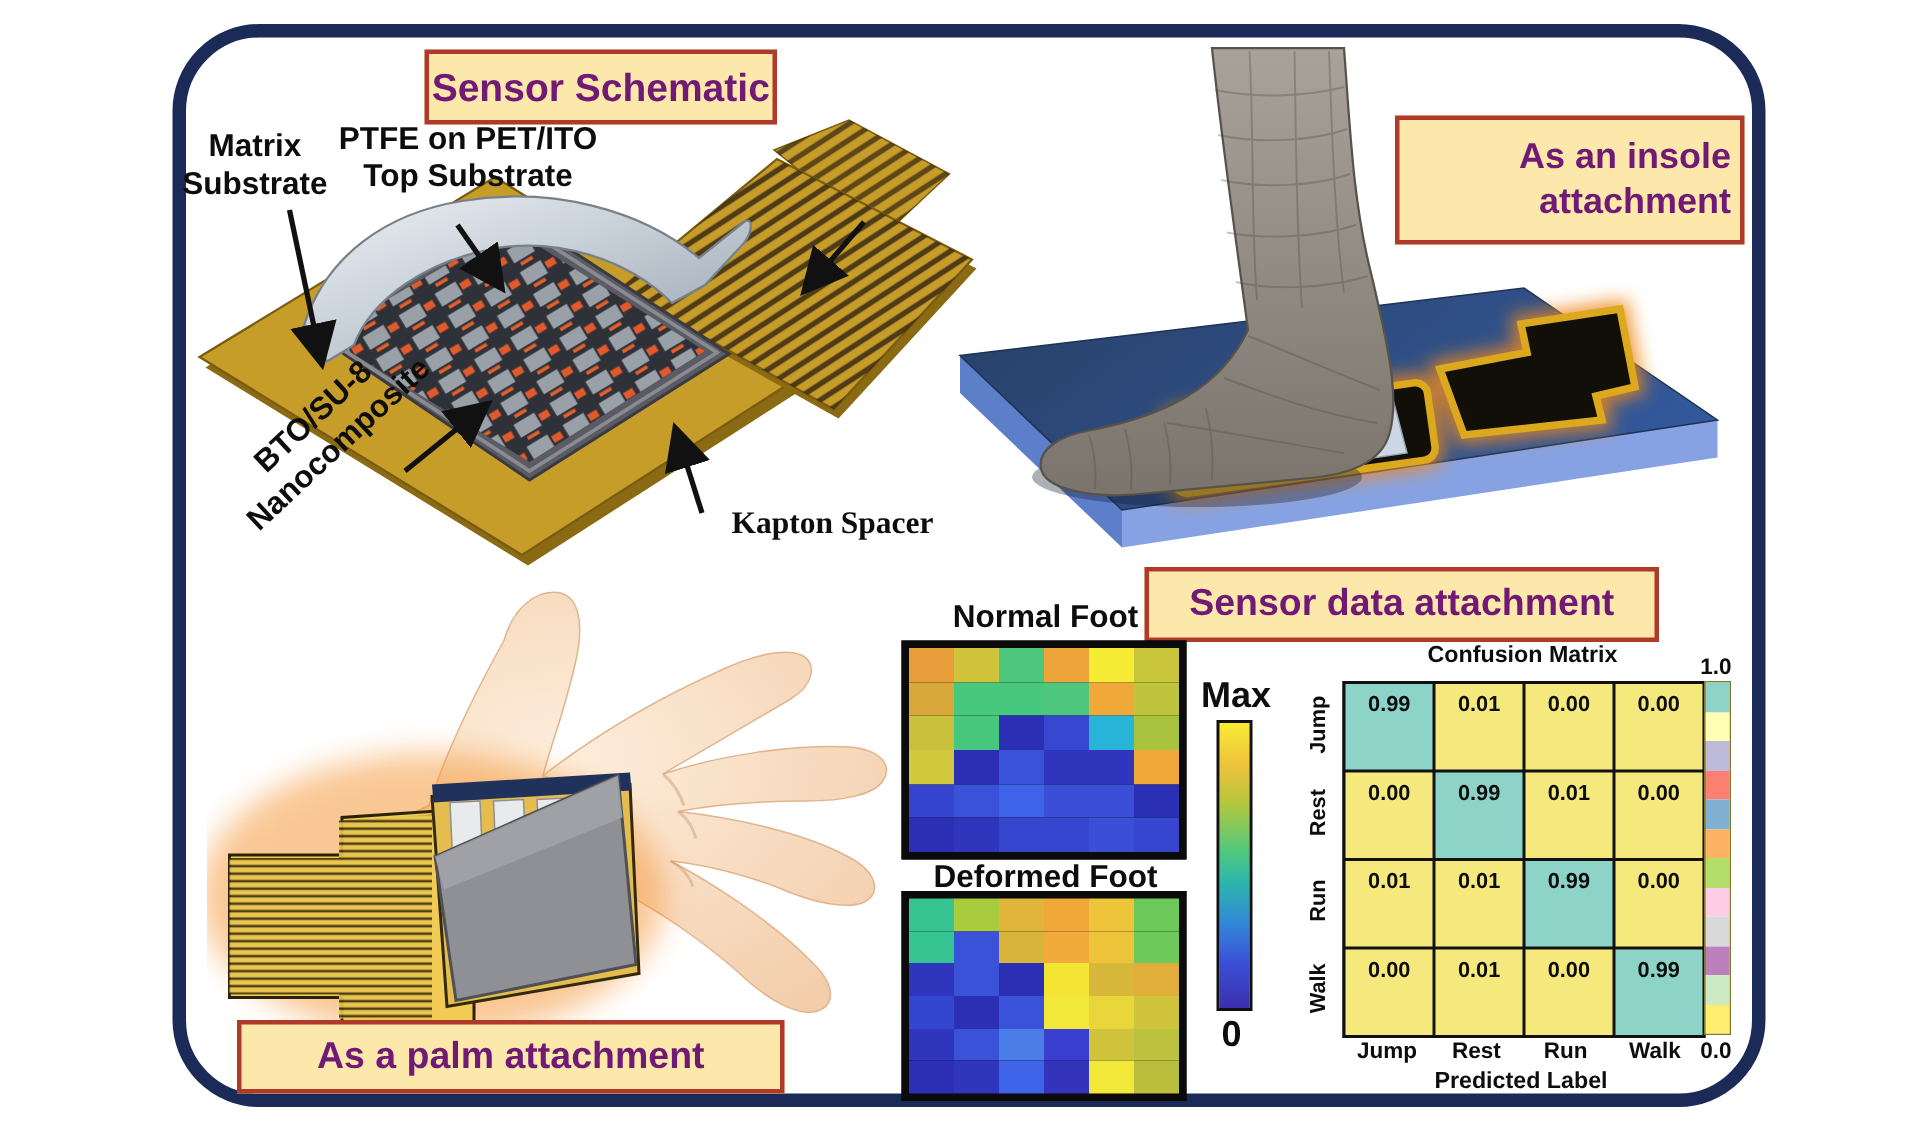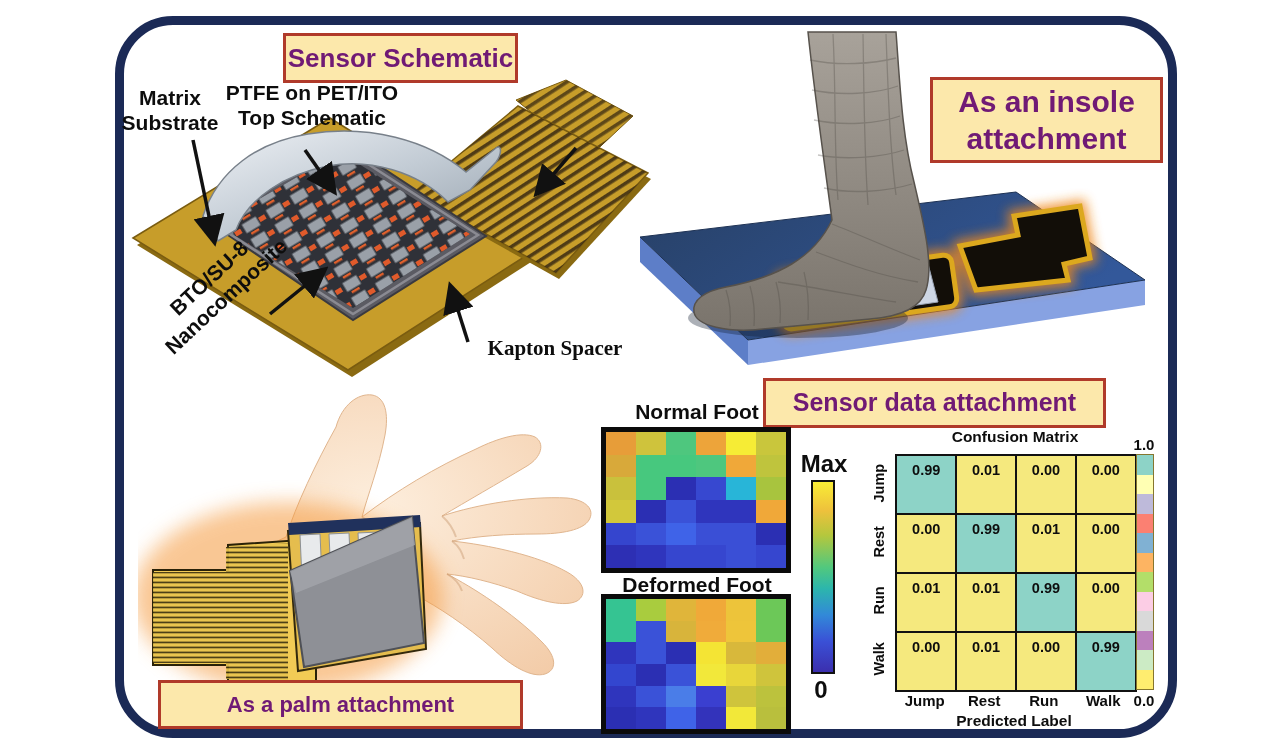--- a/index.html
+++ b/index.html
@@ -76,21 +76,21 @@
       <line x1="458" y1="70" x2="420" y2="114"></line>
       <line x1="152" y1="236" x2="205" y2="193"></line>
       <line x1="350" y1="264" x2="333" y2="210"></line>
     </g>
   </svg>
 
   <div class="title-box" style="left:283px;top:33px;width:229px;height:44px;font-size:26px;">
     <span>Sensor Schematic</span>
   </div>
   <div class="lbl" style="left:105px;top:85px;width:130px;font-size:21px;">Matrix Substrate</div>
-  <div class="lbl" style="left:222px;top:80px;width:180px;font-size:21px;">PTFE on PET/ITO Top Schematic</div>
+  <div class="lbl" style="left:222px;top:80px;width:180px;font-size:21px;">PTFE on PET/ITO Top Substrate</div>
   <div class="lbl" style="left:130px;top:262px;width:175px;font-size:21px;transform:rotate(-43deg);">BTO/SU-8 Nanocomposite</div>
   <div class="lbl" style="left:455px;top:336px;width:200px;font-size:21px;font-family:Liberation Serif, serif;">Kapton Spacer</div>
 
   <svg class="abs" style="left:628px;top:20px;" width="549" height="360" viewBox="0 0 549 360">
     <defs>
       <filter id="glo" x="-40%" y="-40%" width="180%" height="180%">
           <feGaussianBlur stdDeviation="6"></feGaussianBlur>
         </filter>
       <linearGradient id="slabG" x1="0" y1="0" x2="1" y2="0.4">
         <stop offset="0" stop-color="#274066"></stop>
@@ -128,21 +128,21 @@
       <path d="M204,204 C230,214 260,228 292,240"></path>
         <path d="M188,232 C220,244 252,256 290,262"></path>
       <path d="M150,262 C190,268 230,276 268,282"></path>
       <path d="M98,270 C102,282 103,294 102,306"></path>
         <path d="M122,266 C126,280 127,294 126,306"></path>
       <path d="M148,262 C152,276 153,290 152,303"></path>
         <path d="M176,252 C180,268 181,284 180,300"></path>
     </g>
   </svg>
 
-  <div class="title-box" style="left:930px;top:77px;width:215px;height:80px;font-size:30px;padding:0 6px;">
+  <div class="title-box" style="left:930px;top:77px;width:215px;height:80px;font-size:24px;padding:0 6px;text-align:right;">
     <span>As an insole attachment</span>
   </div>
 
   <svg class="abs" style="left:138px;top:385px;" width="475" height="302" viewBox="0 0 475 302">
     <defs>
       <radialGradient id="skinG" cx="0.45" cy="0.4" r="0.8">
         <stop offset="0" stop-color="#fdeedd"></stop>
           <stop offset="1" stop-color="#f2c9a4"></stop>
       </radialGradient>
       <filter id="glo2" x="-40%" y="-40%" width="180%" height="180%">
@@ -168,21 +168,21 @@
     <g>
       <polygon points="162,150 182,149 184,193 164,194" fill="#e8eaec" stroke="#8c9096"></polygon>
       <polygon points="191,149 211,148 213,192 193,193" fill="#e8eaec" stroke="#8c9096"></polygon>
       <polygon points="220,148 240,147 242,191 222,192" fill="#e8eaec" stroke="#8c9096"></polygon>
       <polygon points="249,147 269,146 271,190 251,191" fill="#e8eaec" stroke="#8c9096"></polygon>
     </g>
     <polygon points="152,186 274,132 286,258 166,282" fill="#8e9096" stroke="#4e5056" stroke-width="2"></polygon>
     <polygon points="152,186 274,132 277,160 158,208" fill="#a2a4aa" opacity="0.85"></polygon>
   </svg>
 
-  <div class="title-box" style="left:158px;top:680px;width:359px;height:43px;font-size:22px;">
+  <div class="title-box" style="left:158px;top:680px;width:359px;height:43px;font-size:25px;">
     <span>As a palm attachment</span>
   </div>
 
   <div class="title-box" style="left:763px;top:378px;width:337px;height:44px;font-size:25px;">
     <span>Sensor data attachment</span>
   </div>
 
   <div class="lbl" style="left:592px;top:399px;width:210px;font-size:21px;">Normal Foot</div>
   <div class="heatmap" style="left: 601px; top: 427px; width: 180px; height: 136px; grid-template-columns: repeat(6, 1fr); grid-template-rows: repeat(6, 1fr);">
       <div style="background: rgb(231, 157, 57);"></div>

